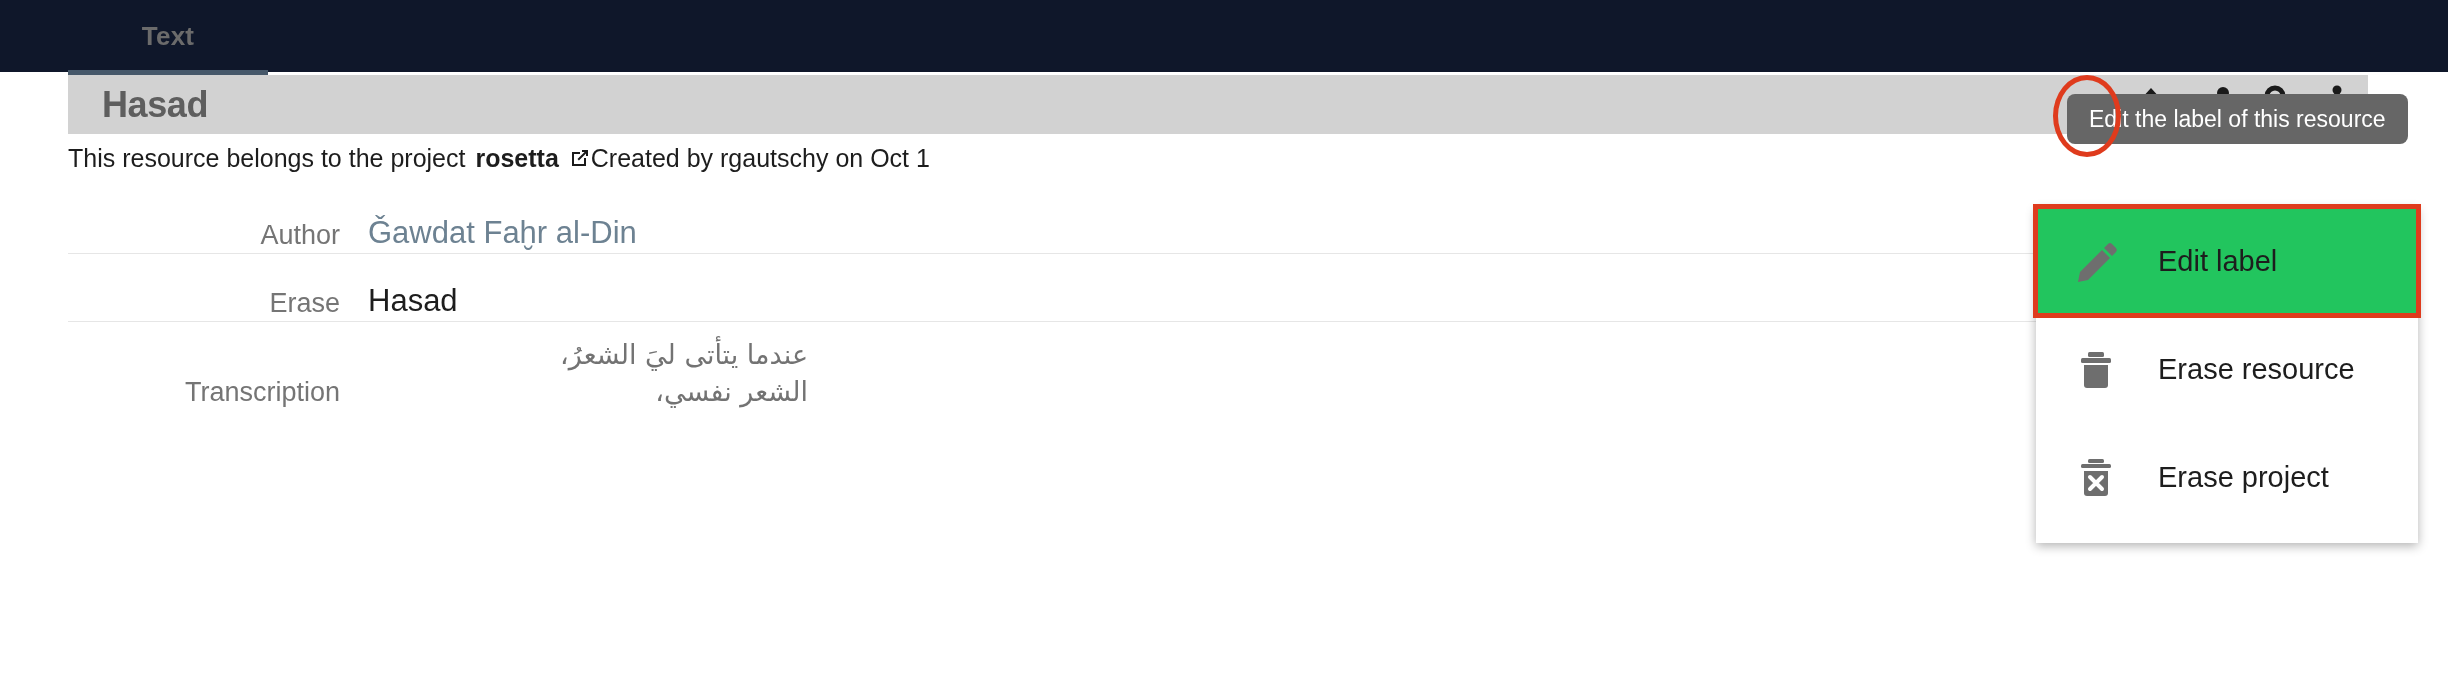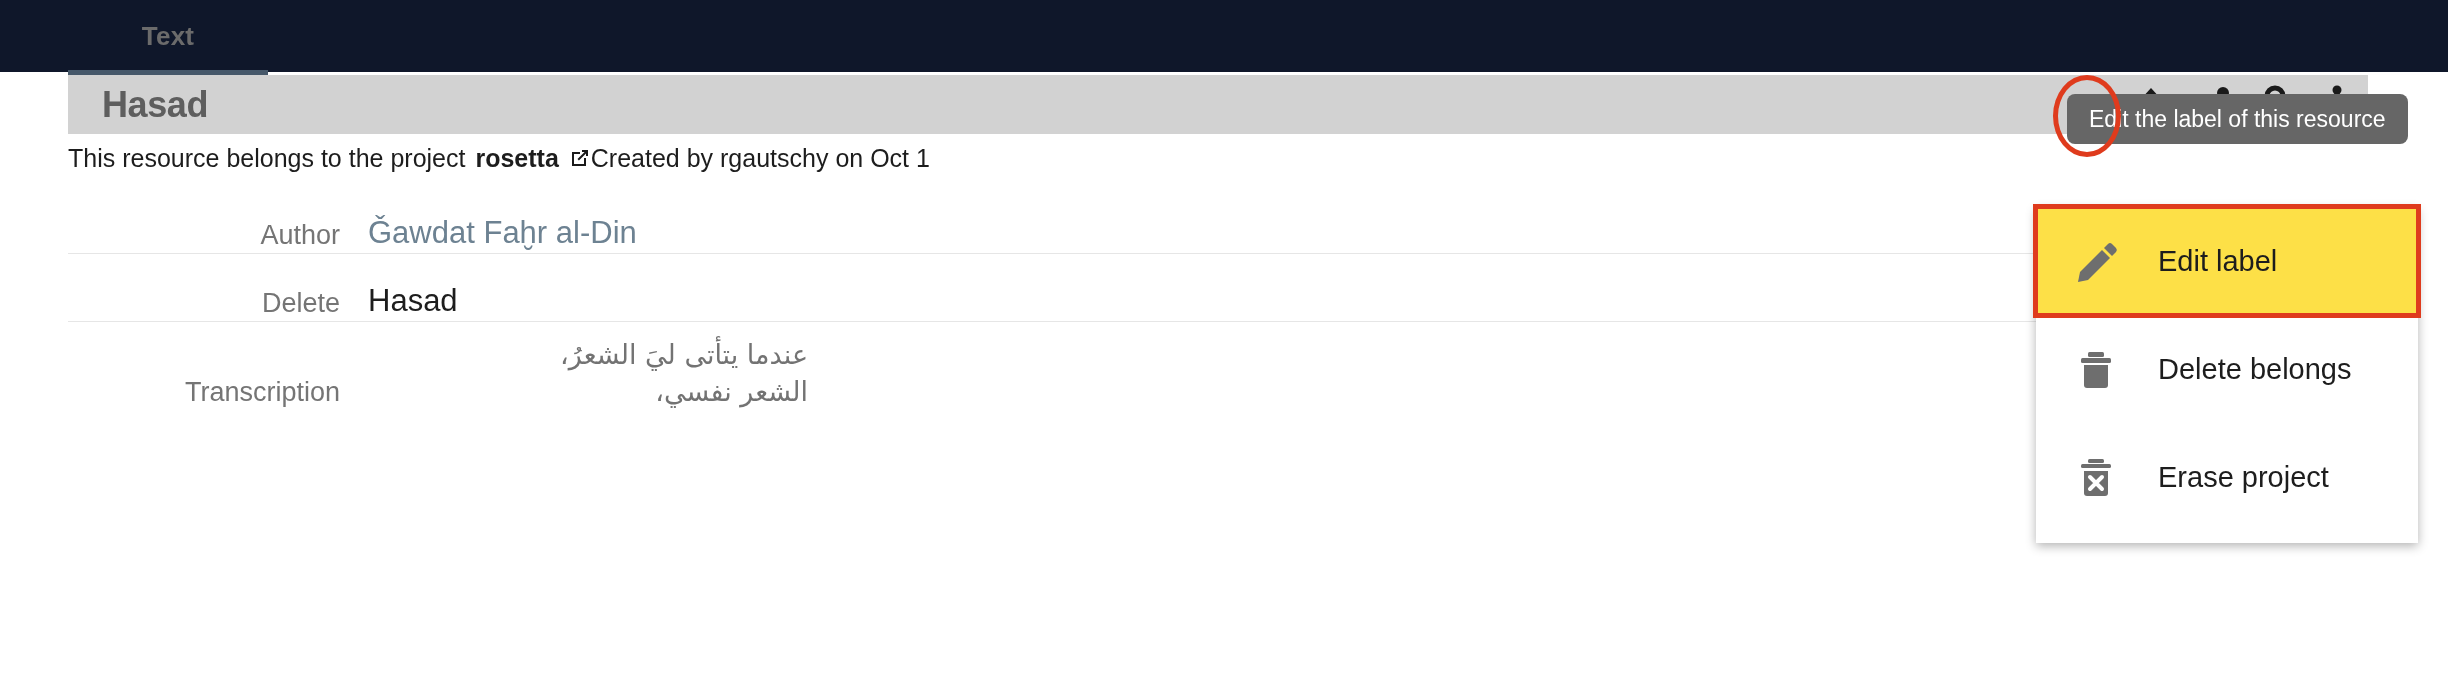--- a/index.html
+++ b/index.html
@@ -204,21 +204,21 @@
     padding-bottom: 12px;
   }
   .menu-item {
     display: flex;
     align-items: center;
     height: 108px;
     padding-left: 38px;
     cursor: pointer;
   }
   .menu-item.highlighted {
-    background: #fde047;
+    background: #22c55e;
     outline: 5px solid #df3b1d;
     outline-offset: -2px;
     position: relative;
     z-index: 2;
   }
   .menu-icon {
     width: 50px;
     display: flex;
     align-items: center;
     justify-content: flex-start;
@@ -306,21 +306,21 @@
   </div>
 
   <div class="props">
 
     <div class="prop-row">
       <div class="prop-label">Author</div>
       <div class="prop-value link">Ǧawdat Faḫr al-Din</div>
     </div>
 
     <div class="prop-row">
-      <div class="prop-label">Delete</div>
+      <div class="prop-label">Erase</div>
       <div class="prop-value">Hasad</div>
     </div>
 
     <div class="prop-row last">
       <div class="prop-label">Transcription</div>
       <div class="arabic-block">
         <div class="arabic-line">عندما يتأتى ليَ الشعرُ،</div>
         <div class="arabic-line">الشعر نفسي،</div>
       </div>
     </div>
@@ -340,21 +340,21 @@
     </div>
 
     <div class="menu-item">
       <span class="menu-icon">
         <svg width="44" height="44" viewBox="0 0 44 44">
           <rect x="14" y="5" width="16" height="5" rx="1.5" fill="#6e6e6e"></rect>
           <rect x="7" y="11" width="30" height="5" rx="1.5" fill="#6e6e6e"></rect>
           <path d="M10 18 h24 v20 a3 3 0 0 1 -3 3 H13 a3 3 0 0 1 -3 -3 Z" fill="#6e6e6e"></path>
         </svg>
       </span>
-      <span class="menu-label">Delete belongs</span>
+      <span class="menu-label">Erase resource</span>
     </div>
 
     <div class="menu-item">
       <span class="menu-icon">
         <svg width="44" height="44" viewBox="0 0 44 44">
           <rect x="14" y="4" width="16" height="4" rx="1.5" fill="#6e6e6e"></rect>
           <rect x="7" y="9" width="30" height="4" rx="1.5" fill="#6e6e6e"></rect>
           <path d="M10 16 h24 v22 a3 3 0 0 1 -3 3 H13 a3 3 0 0 1 -3 -3 Z" fill="#6e6e6e"></path>
           <path d="M16 22 l12 12 M28 22 l-12 12" stroke="#ffffff" stroke-width="4" stroke-linecap="round"></path>
         </svg>

